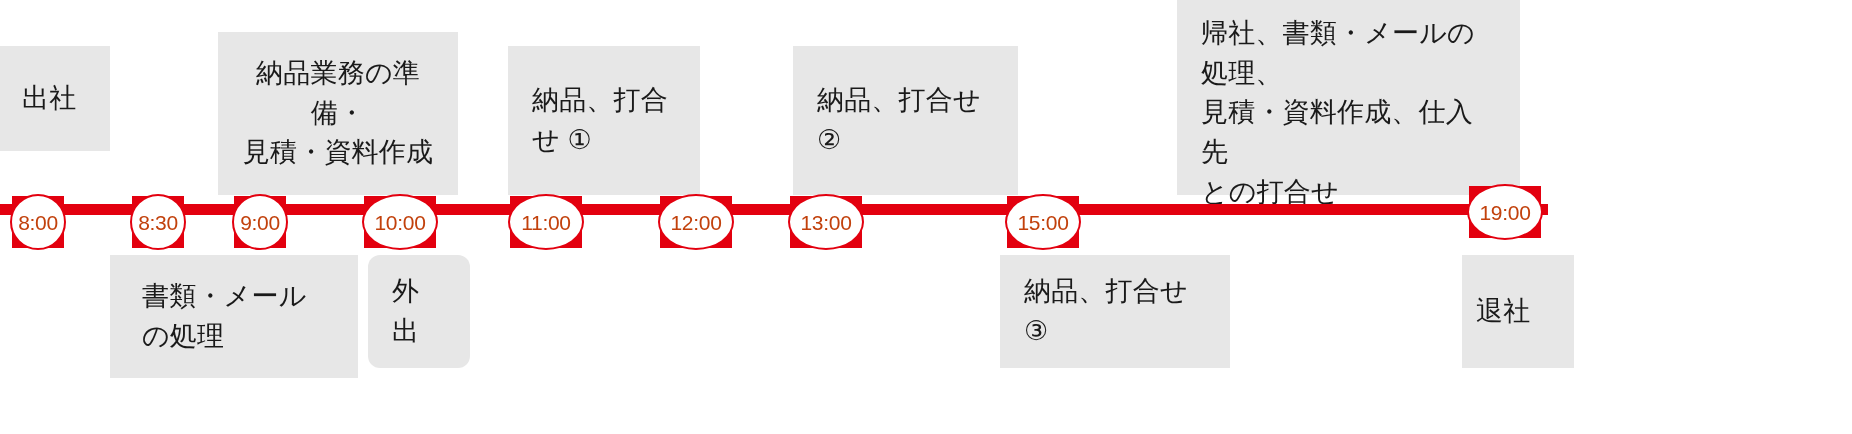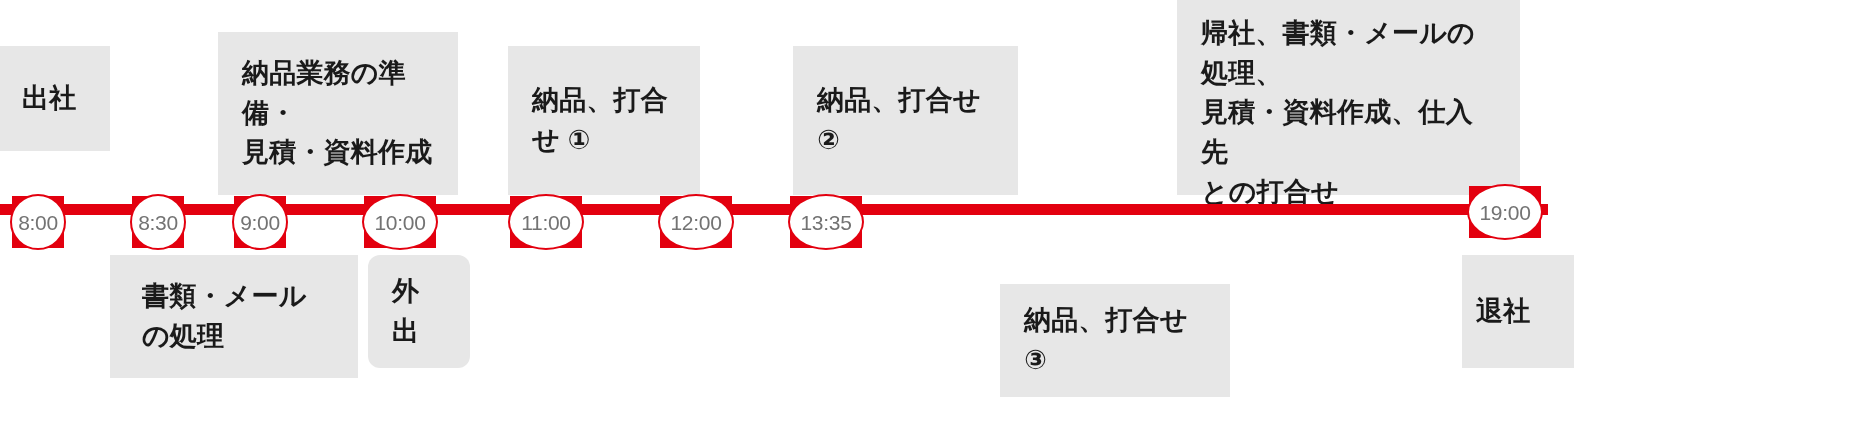--- a/index.html
+++ b/index.html
@@ -25,21 +25,20 @@
     box-sizing: border-box;
     display: flex;
     flex-direction: column;
     justify-content: center;
     color: #1a1a1a;
     font-size: 27px;
     line-height: 1.47;
     letter-spacing: 0.2px;
     white-space: pre-line;
     padding: 0 24px;
-    font-weight: bold;
   }
   .caption-box.align-top {
     justify-content: flex-start;
   }
   .caption-box.pad-top {
     padding-top: 14px;
   }
 
   
   .axis-line {
@@ -68,41 +67,41 @@
     width: 52px;
     height: 52px;
     border: 2px solid #e3000f;
     border-radius: 50%;
     background: #ffffff;
     display: flex;
     align-items: center;
     justify-content: center;
   }
   .node .node-label {
-    color: #737373;
+    color: #c2410c;
     font-size: 21px;
     font-weight: 400;
     letter-spacing: -0.3px;
     line-height: 1;
     white-space: nowrap;
   }
   .node.wide { width: 72px; text-align: right; }
   .node.wide .node-square { width: 72px; }
   .node.wide .node-circle { width: 72px; left: -2px; }
 </style>
 </head>
 <body>
 
 <div id="timeline-root">
 
   <div class="caption-box" style="left:0px; top:46px; width:110px; height:105px; padding-left:22px;">
     <span>出社</span>
   </div>
 
-  <div class="caption-box" style="left:218px; top:32px; width:240px; height:163px;">
+  <div class="caption-box" style="left:218px; top:32px; width:240px; height:163px;text-align:center;">
     <span>納品業務の準備・
 見積・資料作成</span>
   </div>
 
   <div class="caption-box" style="left:508px; top:46px; width:192px; height:149px;">
     <span>納品、打合せ ①</span>
   </div>
 
   <div class="caption-box" style="left:793px; top:46px; width:225px; height:149px;">
     <span>納品、打合せ ②</span>
@@ -154,43 +153,49 @@
   <div class="node wide" style="left:660px; top:196px;">
     <div class="node-square"></div>
     <div class="node-circle">
       <span class="node-label">12:00</span>
     </div>
   </div>
 
   <div class="node wide" style="left:790px; top:196px;">
     <div class="node-square"></div>
     <div class="node-circle">
-      <span class="node-label">13:35</span>
-    </div>
-  </div>
-
+      <span class="node-label">13:00</span>
+    </div>
+  </div>
+
+  <div class="node wide" style="left:1007px; top:196px;">
+    <div class="node-square"></div>
+    <div class="node-circle">
+      <span class="node-label">15:00</span>
+    </div>
+  </div>
 
 
   <div class="node wide" style="left:1469px; top:186px;">
     <div class="node-square"></div>
     <div class="node-circle">
       <span class="node-label">19:00</span>
     </div>
   </div>
 
   <div class="caption-box" style="left:110px; top:255px; width:248px; height:123px;padding-left:32px;">
     <span>書類・メールの処理</span>
   </div>
 
   <div class="caption-box" style="left:368px; top:255px; width:102px; height:113px;border-radius:12px;">
     <span>外出</span>
   </div>
 
 
-  <div class="caption-box" style="left:1000px; top:255px; width:230px; height:113px;margin-top:29px;">
+  <div class="caption-box" style="left:1000px; top:255px; width:230px; height:113px;">
     <span>納品、打合せ ③</span>
   </div>
 
   <div class="caption-box" style="left:1462px; top:255px; width:112px; height:113px; padding:16px 14px;">
     <span>退社</span>
   </div>
 
 </div>
 
 </body></html>

